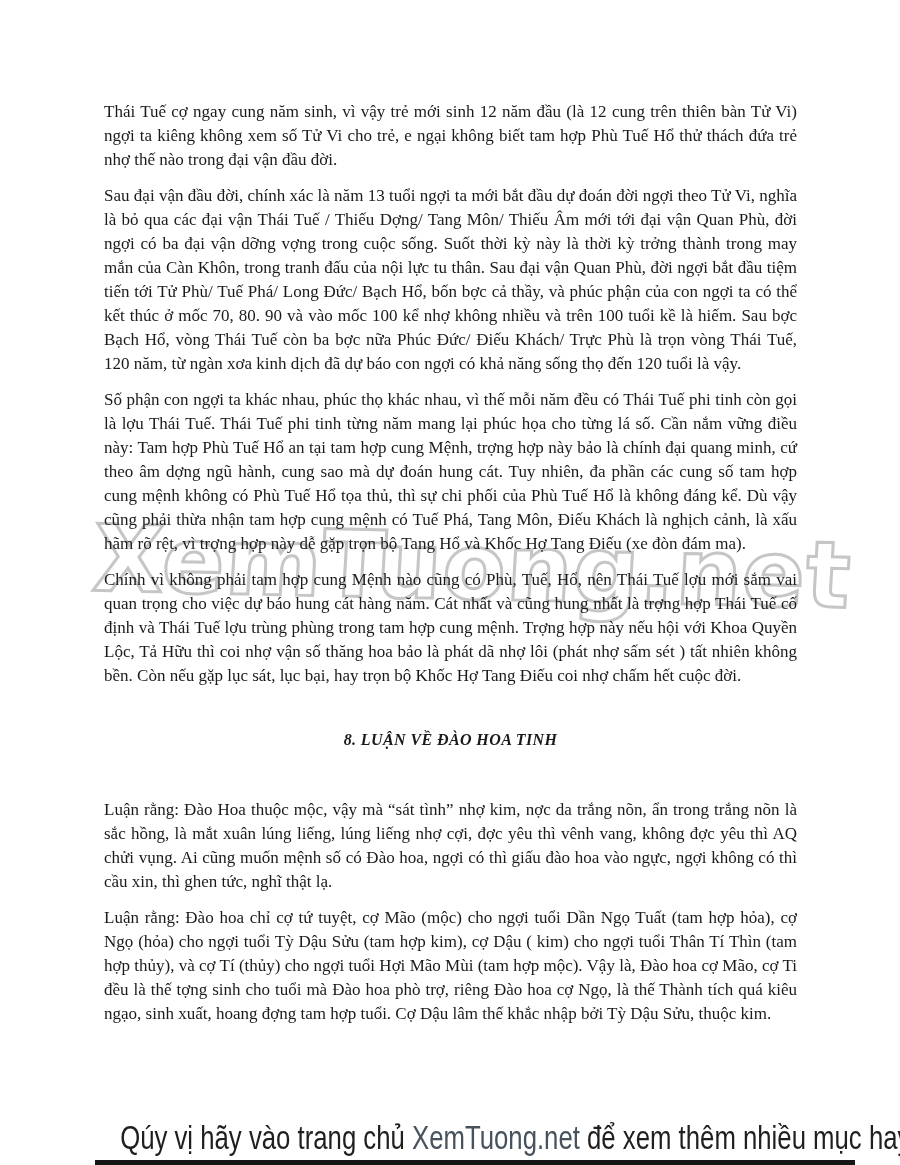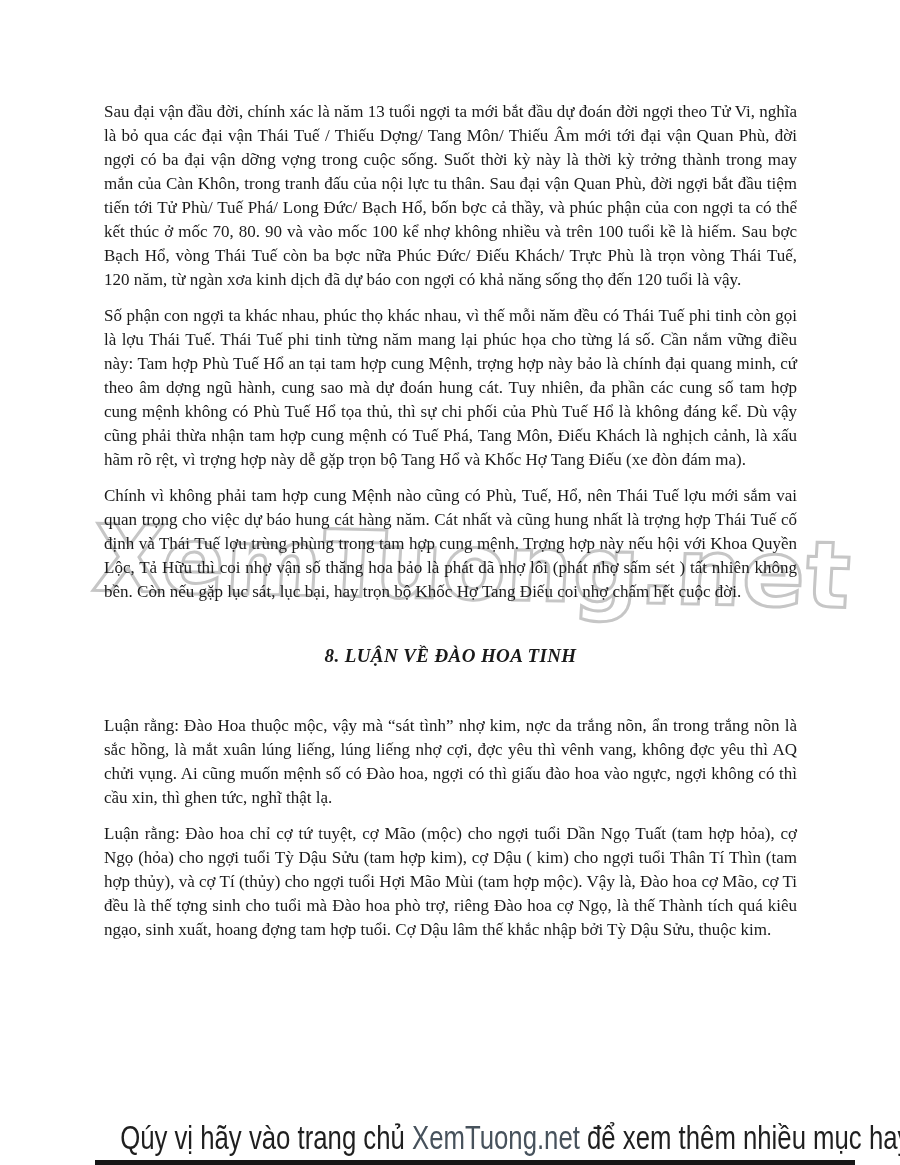--- a/index.html
+++ b/index.html
@@ -19,21 +19,21 @@
     transform:rotate(1.3deg) skewX(-2deg);
   }
   .content {
     position:absolute; left:104px; top:100px; width:693px; z-index:2;
     font-size:17px; line-height:24px; text-align:justify;
     color:#1a1a1a;
   }
   .content p { margin:0 0 12px 0; }
   .heading {
     text-align:center; font-weight:bold; font-style:italic;
-    font-size:19px; letter-spacing:0.4px;
+    font-size:16px; letter-spacing:0.4px;
     margin:40px 0 46px 0;
   }
   .footer {
     position:absolute; left:0; right:0; bottom:8px; z-index:2;
     text-align:center; white-space:nowrap;
     font-family:"Liberation Sans", sans-serif;
     font-size:33px; color:#1f1f1f;
   }
   .footer .squeeze {
     display:inline-block;
@@ -47,20 +47,21 @@
   }
 </style>
 </head>
 <body>
 
 <div class="page">
 
   <div class="watermark">XemTuong.net</div>
 
   <div class="content">
+    <p>Thái Tuế cợ ngay cung năm sinh, vì vậy trẻ mới sinh 12 năm đầu (là 12 cung trên thiên bàn Tử Vi) ngợi ta kiêng không xem số Tử Vi cho trẻ, e ngại không biết tam hợp Phù Tuế Hổ thử thách đứa trẻ nhợ thế nào trong đại vận đầu đời.</p>
     <p>Sau đại vận đầu đời, chính xác là năm 13 tuổi ngợi ta mới bắt đầu dự đoán đời ngợi theo Tử Vi, nghĩa là bỏ qua các đại vận Thái Tuế / Thiếu Dợng/ Tang Môn/ Thiếu Âm mới tới đại vận Quan Phù, đời ngợi có ba đại vận dỡng vợng trong cuộc sống. Suốt thời kỳ này là thời kỳ trởng thành trong may mắn của Càn Khôn, trong tranh đấu của nội lực tu thân. Sau đại vận Quan Phù, đời ngợi bắt đầu tiệm tiến tới Tử Phù/ Tuế Phá/ Long Đức/ Bạch Hổ, bốn bợc cả thầy, và phúc phận của con ngợi ta có thể kết thúc ở mốc 70, 80. 90 và vào mốc 100 kể nhợ không nhiều và trên 100 tuổi kề là hiếm. Sau bợc Bạch Hổ, vòng Thái Tuế còn ba bợc nữa Phúc Đức/ Điếu Khách/ Trực Phù là trọn vòng Thái Tuế, 120 năm, từ ngàn xơa kinh dịch đã dự báo con ngợi có khả năng sống thọ đến 120 tuổi là vậy.</p>
     <p>Số phận con ngợi ta khác nhau, phúc thọ khác nhau, vì thế mỗi năm đều có Thái Tuế phi tinh còn gọi là lợu Thái Tuế. Thái Tuế phi tinh từng năm mang lại phúc họa cho từng lá số. Cần nắm vững điều này: Tam hợp Phù Tuế Hổ an tại tam hợp cung Mệnh, trợng hợp này bảo là chính đại quang minh, cứ theo âm dợng ngũ hành, cung sao mà dự đoán hung cát. Tuy nhiên, đa phần các cung số tam hợp cung mệnh không có Phù Tuế Hổ tọa thủ, thì sự chi phối của Phù Tuế Hổ là không đáng kể. Dù vậy cũng phải thừa nhận tam hợp cung mệnh có Tuế Phá, Tang Môn, Điếu Khách là nghịch cảnh, là xấu hãm rõ rệt, vì trợng hợp này dễ gặp trọn bộ Tang Hổ và Khốc Hợ Tang Điếu (xe đòn đám ma).</p>
     <p>Chính vì không phải tam hợp cung Mệnh nào cũng có Phù, Tuế, Hổ, nên Thái Tuế lợu mới sắm vai quan trọng cho việc dự báo hung cát hàng năm. Cát nhất và cũng hung nhất là trợng hợp Thái Tuế cố định và Thái Tuế lợu trùng phùng trong tam hợp cung mệnh. Trợng hợp này nếu hội với Khoa Quyền Lộc, Tả Hữu thì coi nhợ vận số thăng hoa bảo là phát dã nhợ lôi (phát nhợ sấm sét ) tất nhiên không bền. Còn nếu gặp lục sát, lục bại, hay trọn bộ Khốc Hợ Tang Điếu coi nhợ chấm hết cuộc đời.</p>
 
     <div class="heading">8. LUẬN VỀ ĐÀO HOA TINH</div>
 
     <p>Luận rằng: Đào Hoa thuộc mộc, vậy mà “sát tình” nhợ kim, nợc da trắng nõn, ẩn trong trắng nõn là sắc hồng, là mắt xuân lúng liếng, lúng liếng nhợ cợi, đợc yêu thì vênh vang, không đợc yêu thì AQ chửi vụng. Ai cũng muốn mệnh số có Đào hoa, ngợi có thì giấu đào hoa vào ngực, ngợi không có thì cầu xin, thì ghen tức, nghĩ thật lạ.</p>
     <p>Luận rằng: Đào hoa chỉ cợ tứ tuyệt, cợ Mão (mộc) cho ngợi tuổi Dần Ngọ Tuất (tam hợp hỏa), cợ Ngọ (hỏa) cho ngợi tuổi Tỳ Dậu Sửu (tam hợp kim), cợ Dậu ( kim) cho ngợi tuổi Thân Tí Thìn (tam hợp thủy), và cợ Tí (thủy) cho ngợi tuổi Hợi Mão Mùi (tam hợp mộc). Vậy là, Đào hoa cợ Mão, cợ Ti đều là thế tợng sinh cho tuổi mà Đào hoa phò trợ, riêng Đào hoa cợ Ngọ, là thế Thành tích quá kiêu ngạo, sinh xuất, hoang đợng tam hợp tuổi. Cợ Dậu lâm thế khắc nhập bởi  Tỳ Dậu Sửu, thuộc kim.</p>
   </div>
 

